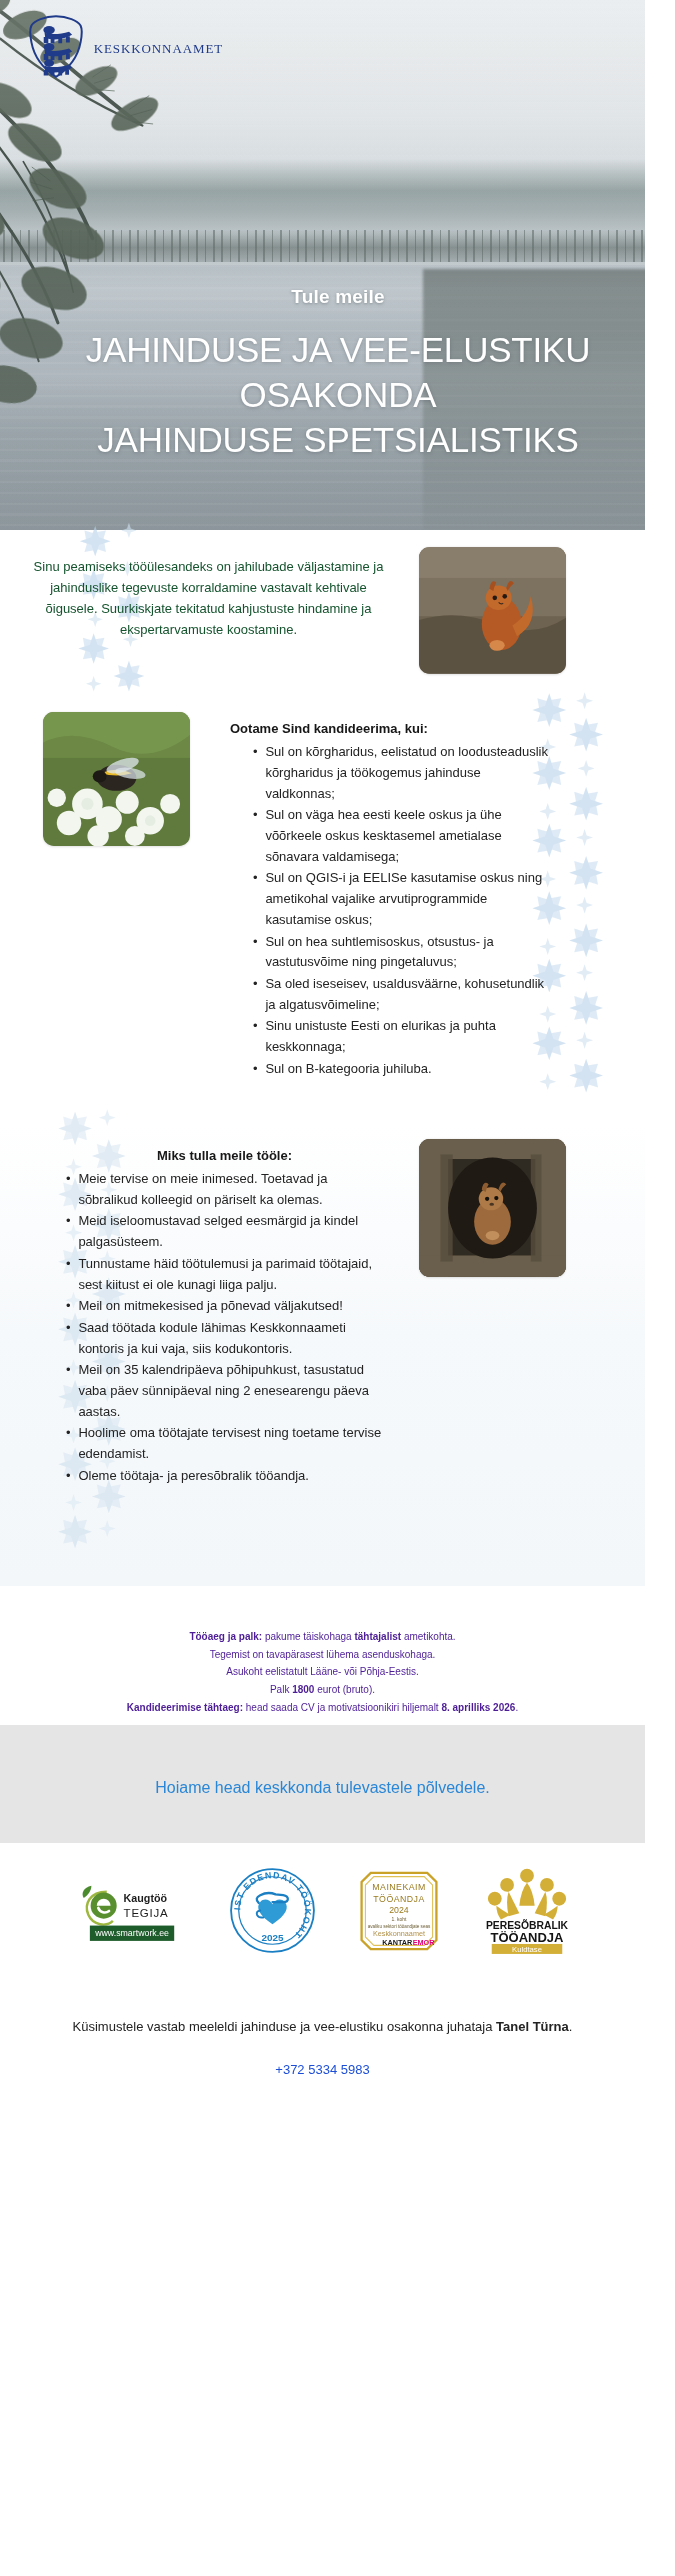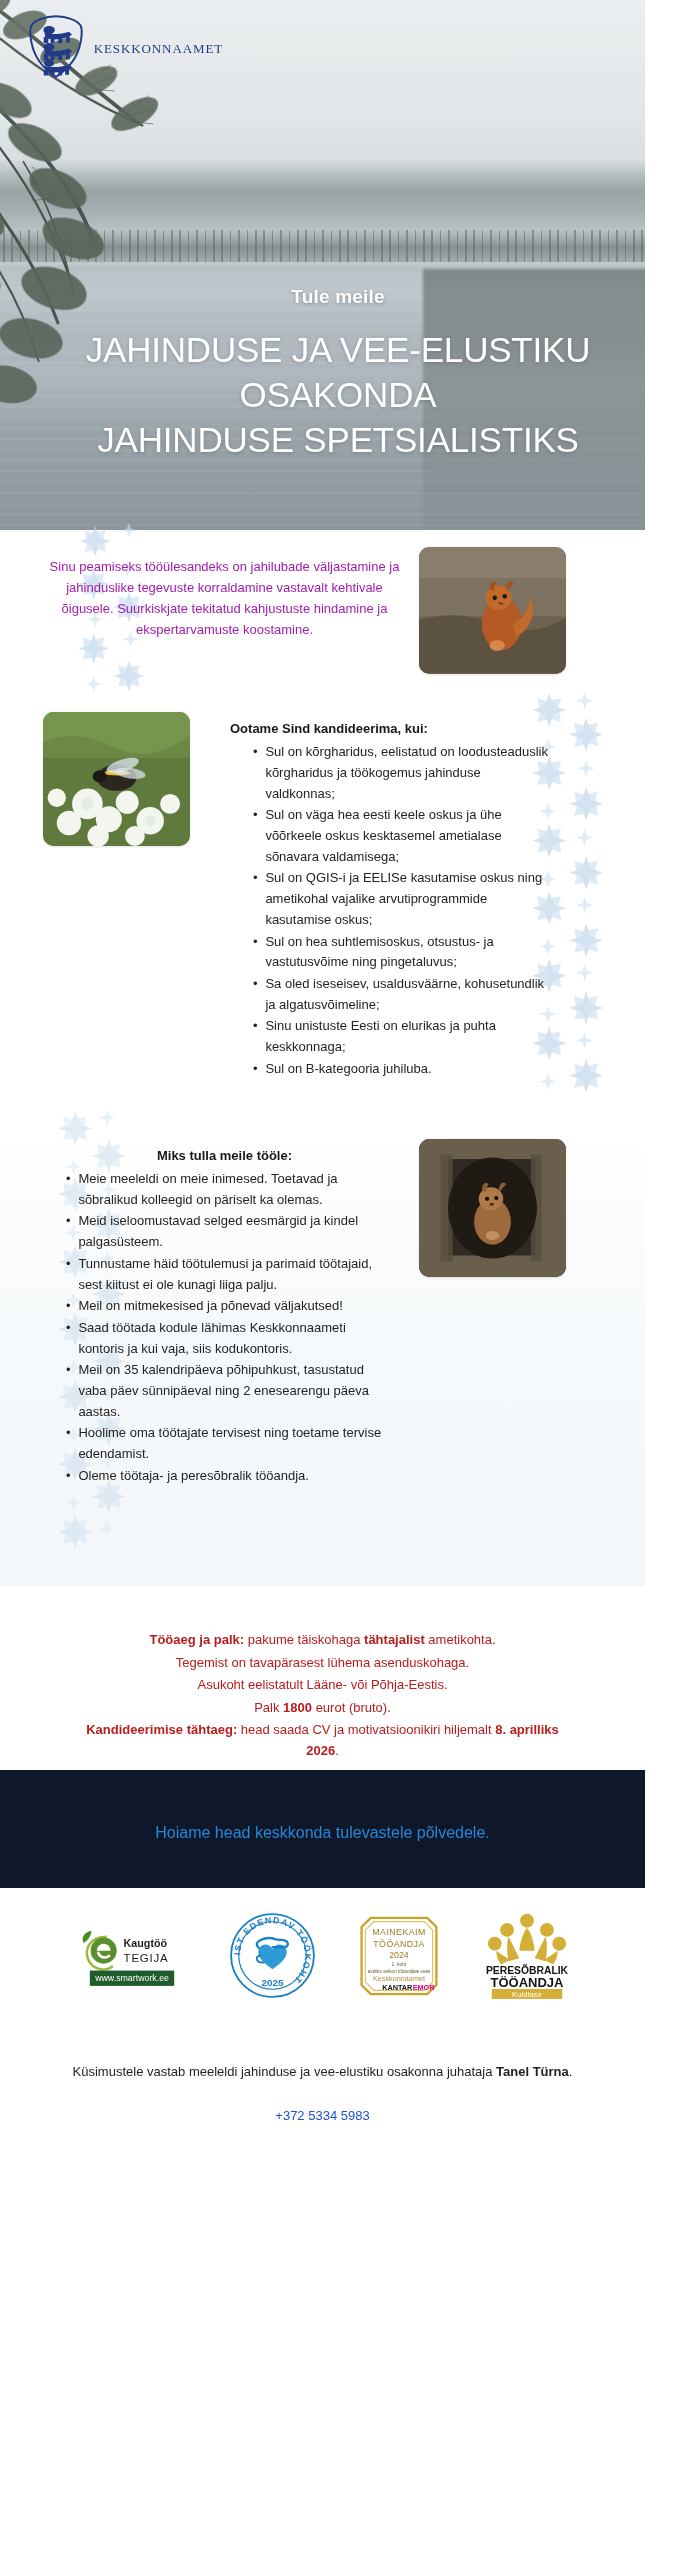--- a/index.html
+++ b/index.html
@@ -168,25 +168,25 @@
 
   .intro {
     position: relative;
     padding: 26px 0 20px;
     min-height: 165px;
   }
   .intro-text {
     position: relative;
     z-index: 3;
     width: 361px;
-    margin-left: 44px;
+    margin-left: 28px;
     text-align: center;
     font-size: 13px;
     line-height: 1.62;
-    color: #a21caf;
+    color: #14532d;
   }
 
   .photo {
     position: absolute;
     border-radius: 10.8px;
     overflow: hidden;
     z-index: 4;
     box-shadow: 0 0.8px 2.3px rgba(0,0,0,.12);
   }
   .photo svg { display: block; width: 100%; height: 100%; }
@@ -239,33 +239,33 @@
     z-index: 3;
     margin-left: 63px;
     width: 323px;
   }
 
   
   .terms {
     background: #ffffff;
     padding: 43px 69px 7.7px;
     text-align: center;
-    font-size: 13px;
+    font-size: 10px;
     line-height: 1.62;
-    color: #b91c1c;
+    color: #4c1d95;
   }
   .terms p { margin-bottom: 1.5px; }
   .terms b { font-weight: bold; }
 
   .slogan {
     text-align: center;
     color: #2a86d6;
     font-size: 16px;
     padding: 54px 31px 46px;
-    background: #0f172a;
+    background: #e5e5e5;
   }
 
   
   .badges {
     display: flex;
     justify-content: center;
     align-items: center;
     gap: 40px;
     padding: 23px 31px 31px;
     background: #ffffff;
@@ -579,21 +579,21 @@
           <circle cx="101" cy="77" r="2.8" fill="#14100b"></circle>
           <ellipse cx="95" cy="85" rx="3" ry="2" fill="#4a3523"></ellipse>
           <ellipse cx="96" cy="126" rx="9" ry="6" fill="#c08f5b"></ellipse>
         </g>
       </svg>
     </div>
 
     <div class="why-block">
       <div class="sec-head centered">Miks tulla meile tööle:</div>
       <ul class="bullets">
-        <li>Meie meeleldi on meie inimesed. Toetavad ja sõbralikud kolleegid on päriselt ka olemas.</li>
+        <li>Meie tervise on meie inimesed. Toetavad ja sõbralikud kolleegid on päriselt ka olemas.</li>
         <li>Meid iseloomustavad selged eesmärgid ja kindel palgasüsteem.</li>
         <li>Tunnustame häid töötulemusi ja parimaid töötajaid, sest kiitust ei ole kunagi liiga palju.</li>
         <li>Meil on mitmekesised ja põnevad väljakutsed!</li>
         <li>Saad töötada kodule lähimas Keskkonnaameti kontoris ja kui vaja, siis kodukontoris.</li>
         <li>Meil on 35 kalendripäeva põhipuhkust, tasustatud vaba päev sünnipäeval ning 2 enesearengu päeva aastas.</li>
         <li>Hoolime oma töötajate tervisest ning toetame tervise edendamist.</li>
         <li>Oleme töötaja- ja peresõbralik tööandja.</li>
       </ul>
     </div>
   </div>

